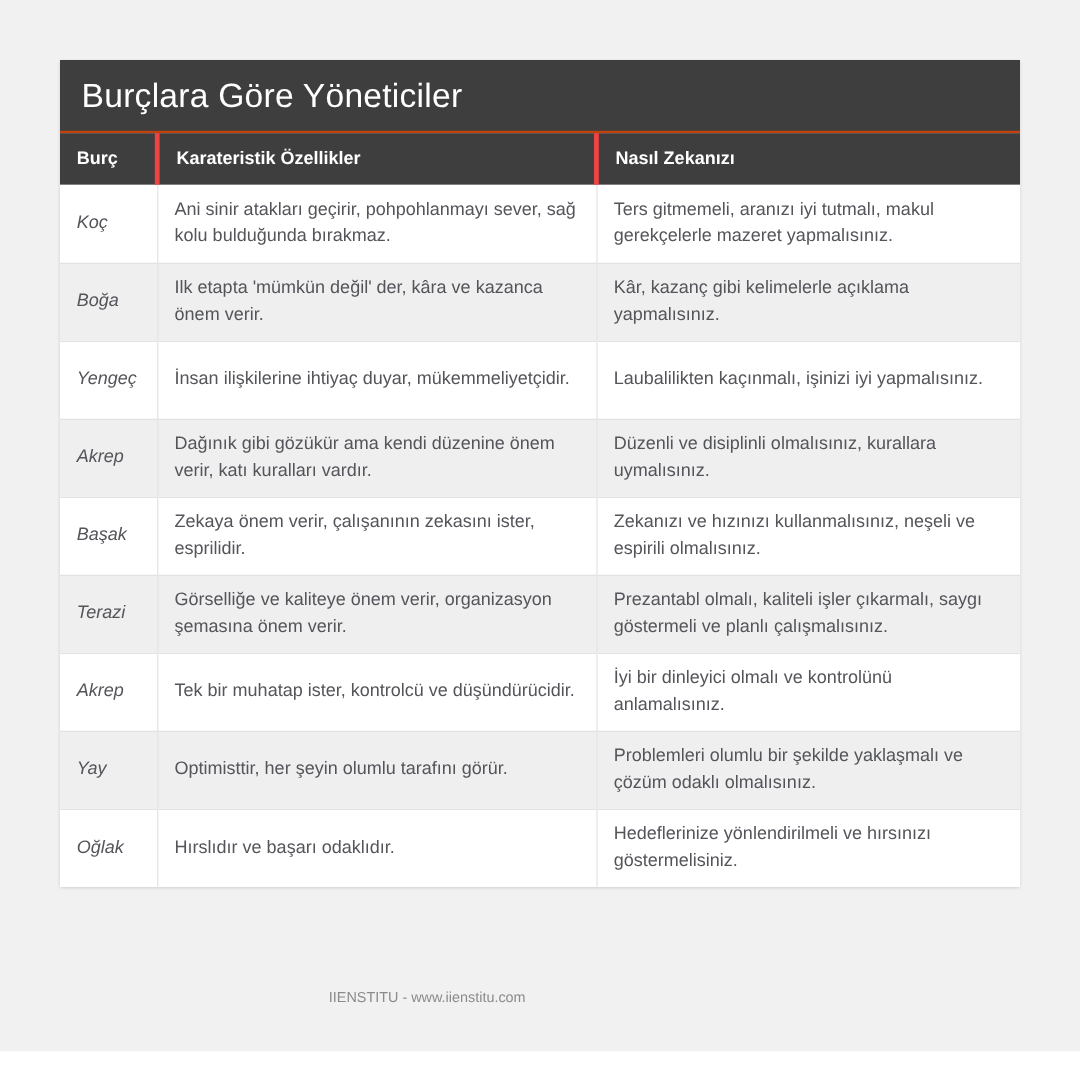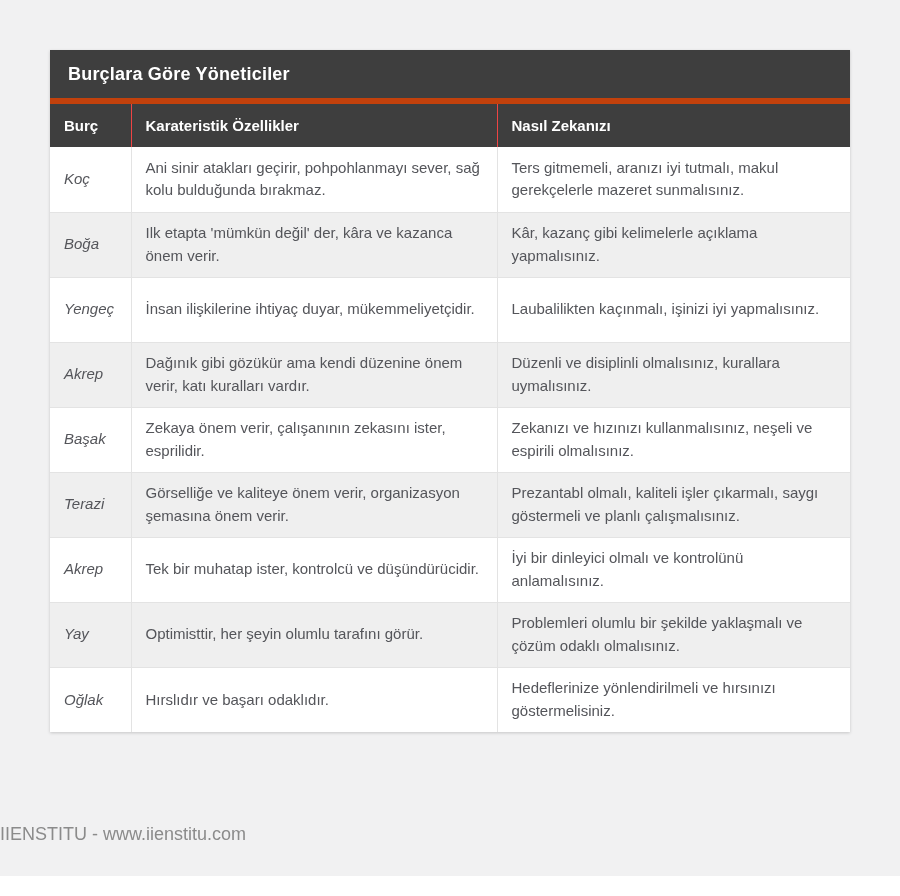--- a/index.html
+++ b/index.html
@@ -36,39 +36,39 @@
     position: absolute;
     left: 50px;
     top: 50px;
     width: 800px;
     background: #ffffff;
     box-shadow: 0 1px 3px rgba(0,0,0,0.18);
   }
   .card-title {
     background: var(--header-bg);
     color: var(--header-text);
-    font-size: 18px;
-    font-weight: 700;
+    font-size: 28px;
+    font-weight: 400;
     padding: 14px 18px 13px 18px;
-    border-bottom: 6px solid #c2410c;
+    border-bottom: 2px solid #c2410c;
     letter-spacing: 0.2px;
   }
   table.zodiac {
     width: 100%;
     border-collapse: collapse;
     table-layout: fixed;
   }
   table.zodiac thead th {
     background: var(--header-bg);
     color: var(--header-text);
     font-size: 15px;
     font-weight: 700;
     text-align: left;
     padding: 13px 14px;
-    border-left: 1px solid #ef4444;
+    border-left: 4px solid #ef4444;
   }
   table.zodiac thead th:first-child { border-left: none; }
   table.zodiac tbody td {
     font-size: 15px;
     line-height: 1.5;
     color: var(--body-text);
     padding: 8px 14px;
     height: 65px;
     vertical-align: middle;
     border-left: 1px solid var(--grid-line);
@@ -76,22 +76,23 @@
     background: #ffffff;
   }
   table.zodiac tbody tr:first-child td { border-top: none; }
   table.zodiac tbody td:first-child { border-left: none; font-style: italic; }
   table.zodiac tbody tr:nth-child(even) td { background: var(--row-alt-bg); }
   .footer {
     position: absolute;
     left: 0;
     top: 824px;
     width: 712px;
+    text-align: center;
     color: var(--footer-text);
-    font-size: 18px;
+    font-size: 12px;
   }
 </style>
 </head>
 <body>
 
 <div class="viewport">
   <div class="page-bg"></div>
 
   <div class="card">
     <div class="card-title">Burçlara Göre Yöneticiler</div>
@@ -106,21 +107,21 @@
         <tr>
           <th>Burç</th>
           <th>Karateristik Özellikler</th>
           <th>Nasıl Zekanızı</th>
         </tr>
       </thead>
       <tbody>
           <tr>
     <td>Koç</td>
     <td>Ani sinir atakları geçirir, pohpohlanmayı sever, sağ kolu bulduğunda bırakmaz.</td>
-    <td>Ters gitmemeli, aranızı iyi tutmalı, makul gerekçelerle mazeret sunmalısınız.</td>
+    <td>Ters gitmemeli, aranızı iyi tutmalı, makul gerekçelerle mazeret yapmalısınız.</td>
   </tr>
           <tr>
     <td>Boğa</td>
     <td>Ilk etapta 'mümkün değil' der, kâra ve kazanca önem verir.</td>
     <td>Kâr, kazanç gibi kelimelerle açıklama yapmalısınız.</td>
   </tr>
           <tr>
     <td>Yengeç</td>
     <td>İnsan ilişkilerine ihtiyaç duyar, mükemmeliyetçidir.</td>
     <td>Laubalilikten kaçınmalı, işinizi iyi yapmalısınız.</td>

